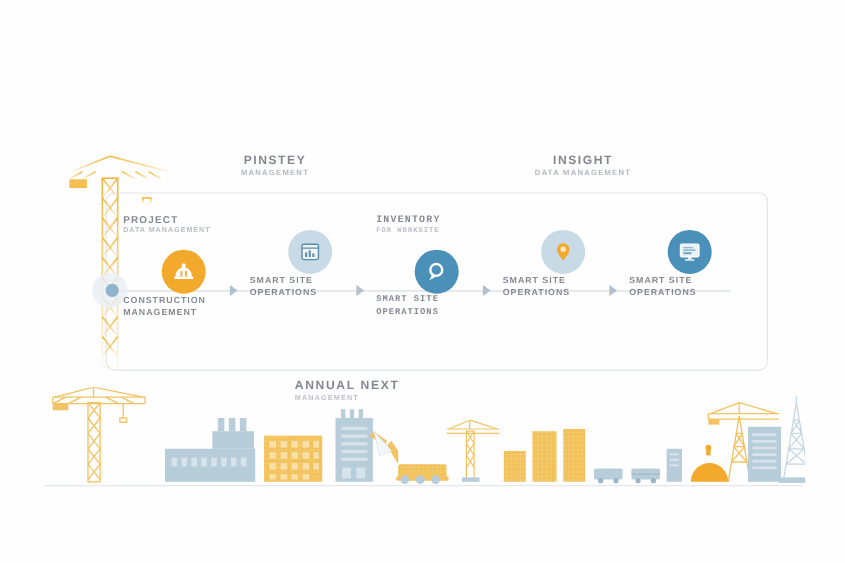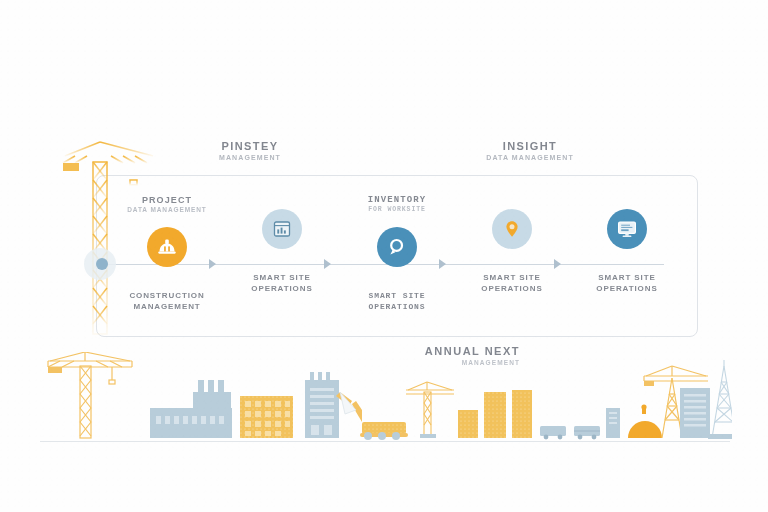--- a/index.html
+++ b/index.html
@@ -23,35 +23,35 @@
     white-space:nowrap;margin-top:2px;filter:blur(.5px);opacity:.75;
   }
 
   
   #frame{
     position:absolute;left:96px;top:175px;width:600px;height:160px;
     border:1px solid #dfe3e8;border-radius:8px;background:transparent;
   }
 
   
-  .step{position:absolute;width:110px;text-align:center;top:195px;}
+  .step{position:absolute;width:110px;top:195px;}
   .step .cap1{
     font-size:9px;letter-spacing:1.1px;font-weight:700;color:#70757f;
     white-space:nowrap;filter:blur(.4px);opacity:.85;
   }
   .step .cap2{
     font-size:6.5px;letter-spacing:.9px;font-weight:600;color:#a2a8b2;
     white-space:nowrap;margin-top:1px;filter:blur(.5px);opacity:.75;
   }
   .step .badge{
     margin:14px auto 0;width:40px;height:40px;border-radius:50%;
     display:flex;align-items:center;justify-content:center;position:relative;
   }
   .step .lbl{
-    margin-top:24px;font-size:8px;line-height:1.35;letter-spacing:.9px;
+    margin-top:1px;font-size:8px;line-height:1.35;letter-spacing:.9px;
     font-weight:700;color:#70757f;filter:blur(.4px);opacity:.85;
   }
 
   
   #railline{
     position:absolute;left:104px;top:264px;width:560px;height:1px;
     background:#cfd7df;
   }
   .chev{position:absolute;top:257px;width:14px;height:14px;}
 
@@ -59,21 +59,21 @@
   #halo{
     position:absolute;left:84px;top:248px;width:32px;height:32px;border-radius:50%;
     background:#e8eef3;opacity:.85;
   }
   #railnode{
     position:absolute;left:96px;top:258px;width:12px;height:12px;border-radius:50%;
     background:#8fb3cb;
   }
 
   
-  .bot-head{position:absolute;text-align:right;width:240px;left:280px;top:345px;}
+  .bot-head{position:absolute;text-align:left;width:240px;left:268px;top:345px;}
   .bot-head .t1{
     font-size:11px;letter-spacing:1.5px;color:#6d727c;font-weight:700;
     white-space:nowrap;filter:blur(.4px);opacity:.85;
   }
   .bot-head .t2{
     font-size:6.5px;letter-spacing:1.1px;color:#a2a8b2;font-weight:600;
     white-space:nowrap;margin-top:2px;filter:blur(.55px);opacity:.7;
   }
   #groundline{
     position:absolute;left:40px;top:441px;width:690px;height:1px;background:#e2e6ea;

